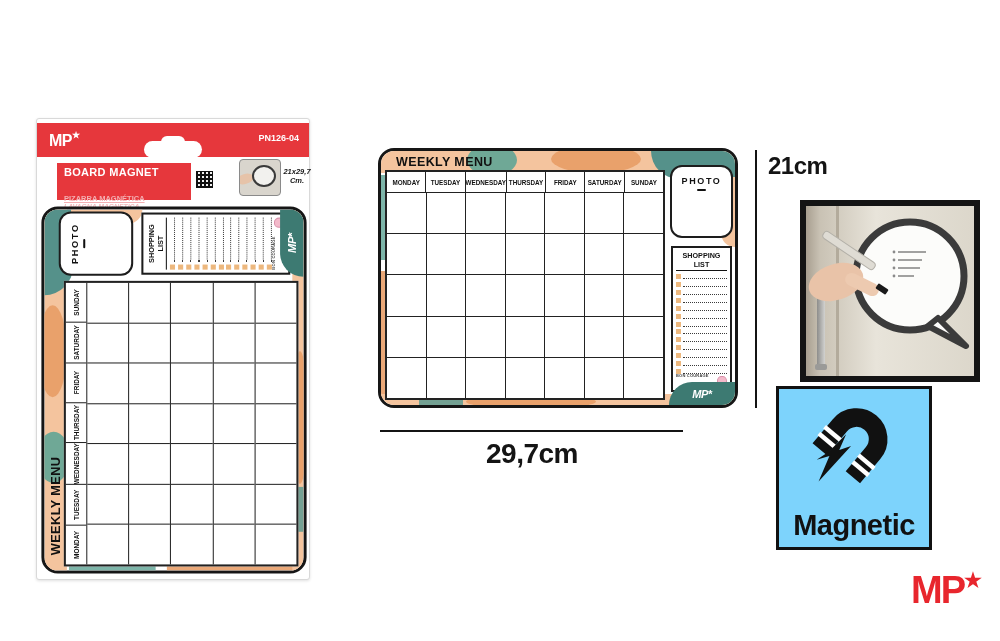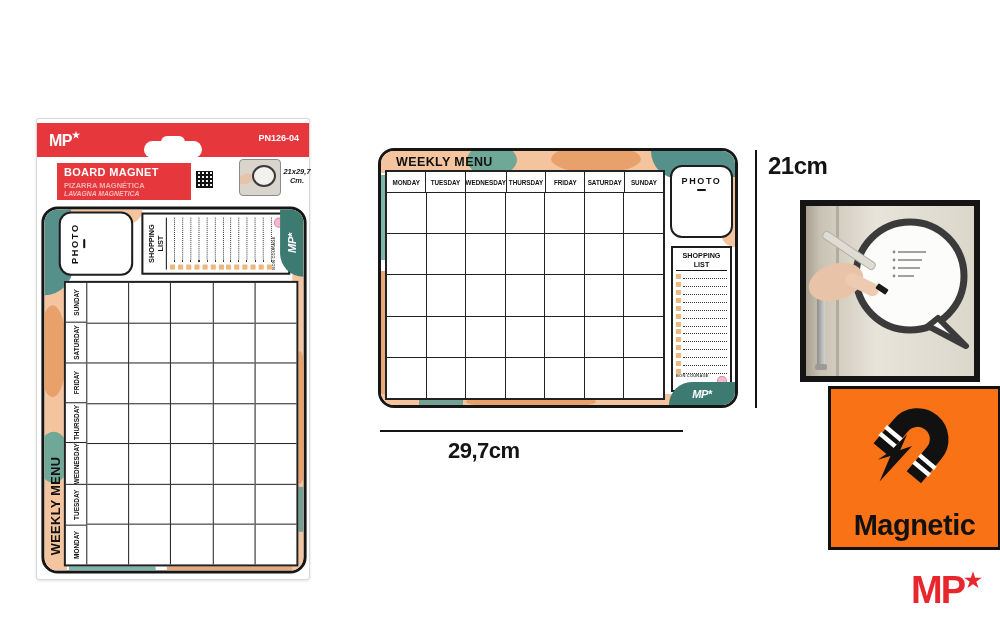--- a/index.html
+++ b/index.html
@@ -14,21 +14,21 @@
   .pkg-brand { position:absolute; left:12px; top:7px; color:#fff; font-weight:900; font-size:16px; letter-spacing:-.5px; }
   .pkg-brand .star { font-size:9px; vertical-align:8px; }
   .pkg-code { position:absolute; right:10px; top:10px; color:#fff; font-weight:800; font-size:9px; }
   .hang-tab { position:absolute; left:50%; top:18px; transform:translateX(-50%);
               width:58px; height:17px; background:#fff; border-radius:9px; }
   .hang-tab:before { content:""; position:absolute; left:50%; top:-5px; transform:translateX(-50%);
               width:24px; height:12px; background:#fff; border-radius:6px; }
   .pkg-label-box { position:absolute; left:20px; top:44px; width:134px; height:37px;
                    background:#e6373c; padding:3px 0 0 7px; }
   .pkg-label-l1 { color:#fff; font-weight:800; font-size:11px; letter-spacing:.3px; }
-  .pkg-label-l2 { color:#f4afb3; font-weight:700; font-size:7.5px; margin-top:3px; }
+  .pkg-label-l2 { color:#f4afb3; font-weight:700; font-size:7.5px; margin-top:16px;text-decoration:underline; }
   .pkg-label-l3 { color:#f4b9bc; font-weight:700; font-size:6.8px; font-style:italic; }
   .pkg-qr { position:absolute; left:159px; top:52px; width:17px; height:17px;
             background:
               repeating-linear-gradient(0deg,#111 0 2px,transparent 2px 4px),
               repeating-linear-gradient(90deg,#111 0 2px,#f2f2f2 2px 4px); }
   .pkg-thumb { position:absolute; left:202px; top:40px; width:42px; height:37px;
                background:#d9d5cd; border:1px solid #8a8a8a; border-radius:4px; overflow:hidden; }
   .pkg-thumb .mini-bubble { position:absolute; left:12px; top:5px; width:24px; height:22px;
                background:#f2f1ee; border:2px solid #3a3a3a; border-radius:50%; }
   .pkg-thumb .mini-hand { position:absolute; left:-4px; top:14px; width:18px; height:10px;
@@ -87,22 +87,22 @@
   .corner-mp { color:#fff; font-weight:900; font-style:italic; font-size:11px; letter-spacing:-.5px; }
 
   
   #board-main-wrap { position:absolute; left:378px; top:148px; width:360px; height:260px; }
 
   
   .dim-vline { position:absolute; left:755px; top:150px; width:2px; height:258px; background:#141414; }
   .dim-height-label { position:absolute; left:768px; top:152px; font-size:24px; font-weight:800;
                       color:#141414; letter-spacing:-.5px; }
   .dim-hline { position:absolute; left:380px; top:430px; width:303px; height:2px; background:#141414; }
-  .dim-width-label { position:absolute; left:448px; top:438px; width:168px; text-align:left;
-                     font-size:22px; font-weight:800; color:#141414; letter-spacing:-.5px; }
+  .dim-width-label { position:absolute; left:448px; top:438px; width:168px; text-align:center;
+                     font-size:28px; font-weight:800; color:#141414; letter-spacing:-.5px; }
 
   
   .photo-frame { position:absolute; left:800px; top:200px; width:180px; height:182px;
                  border:6px solid #141414; overflow:hidden;
                  background:linear-gradient(90deg,#a89f90 0,#c9c2b4 14px,#e8e4da 70px,#dcd7cb 100%); }
   .door-seam { position:absolute; left:30px; top:0; width:3px; height:100%; background:#b3ab9c; }
   .fridge-handle { position:absolute; left:11px; top:88px; width:8px; height:74px;
                    background:linear-gradient(90deg,#8d8d8b,#d2d2d0); border-radius:4px; }
   .handle-bracket { position:absolute; left:9px; width:12px; height:6px; background:#9a9a98; border-radius:2px; }
   .bracket-top { top:84px; } .bracket-bottom { top:158px; }
@@ -110,22 +110,22 @@
   .hand-palm { position:absolute; left:2px; top:58px; width:56px; height:36px; background:#e9c3a8;
                border-radius:50%; transform:rotate(-18deg); }
   .hand-finger { position:absolute; left:38px; top:72px; width:36px; height:13px; background:#edcab0;
                  border-radius:7px; transform:rotate(26deg); }
   .marker-body { position:absolute; left:12px; top:40px; width:62px; height:9px; background:#dfdcd4;
                  border:1px solid #b3b0a8; border-radius:4px; transform:rotate(34deg); }
   .marker-tip { position:absolute; left:70px; top:80px; width:12px; height:6px; background:#1a1a1a;
                 transform:rotate(34deg); border-radius:1px; }
 
   
-  .magnetic-box { position:absolute; left:828px; top:386px; width:173px; height:164px;
-                  background:#f97316; border:3px solid #111; }
+  .magnetic-box { position:absolute; left:776px; top:386px; width:156px; height:164px;
+                  background:#7dd3fc; border:3px solid #111; }
   .magnet-svg { position:absolute; left:50%; top:2px; transform:translateX(-50%); }
   .magnetic-label { position:absolute; left:0; right:0; bottom:5px; text-align:center;
                     font-size:29px; font-weight:900; color:#111; letter-spacing:-.5px; }
 
   
   .mp-logo { position:absolute; right:18px; top:568px; color:#e8262d; font-weight:900;
              font-size:38px; letter-spacing:-2px; }
   .mp-logo .star { font-size:20px; vertical-align:16px; letter-spacing:0; }
 </style>
 </head>

